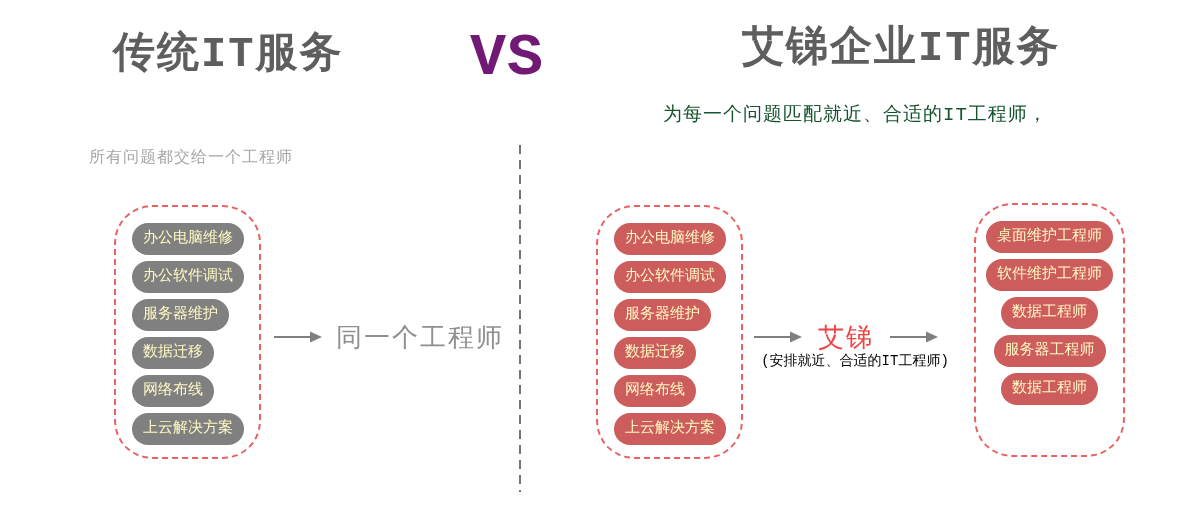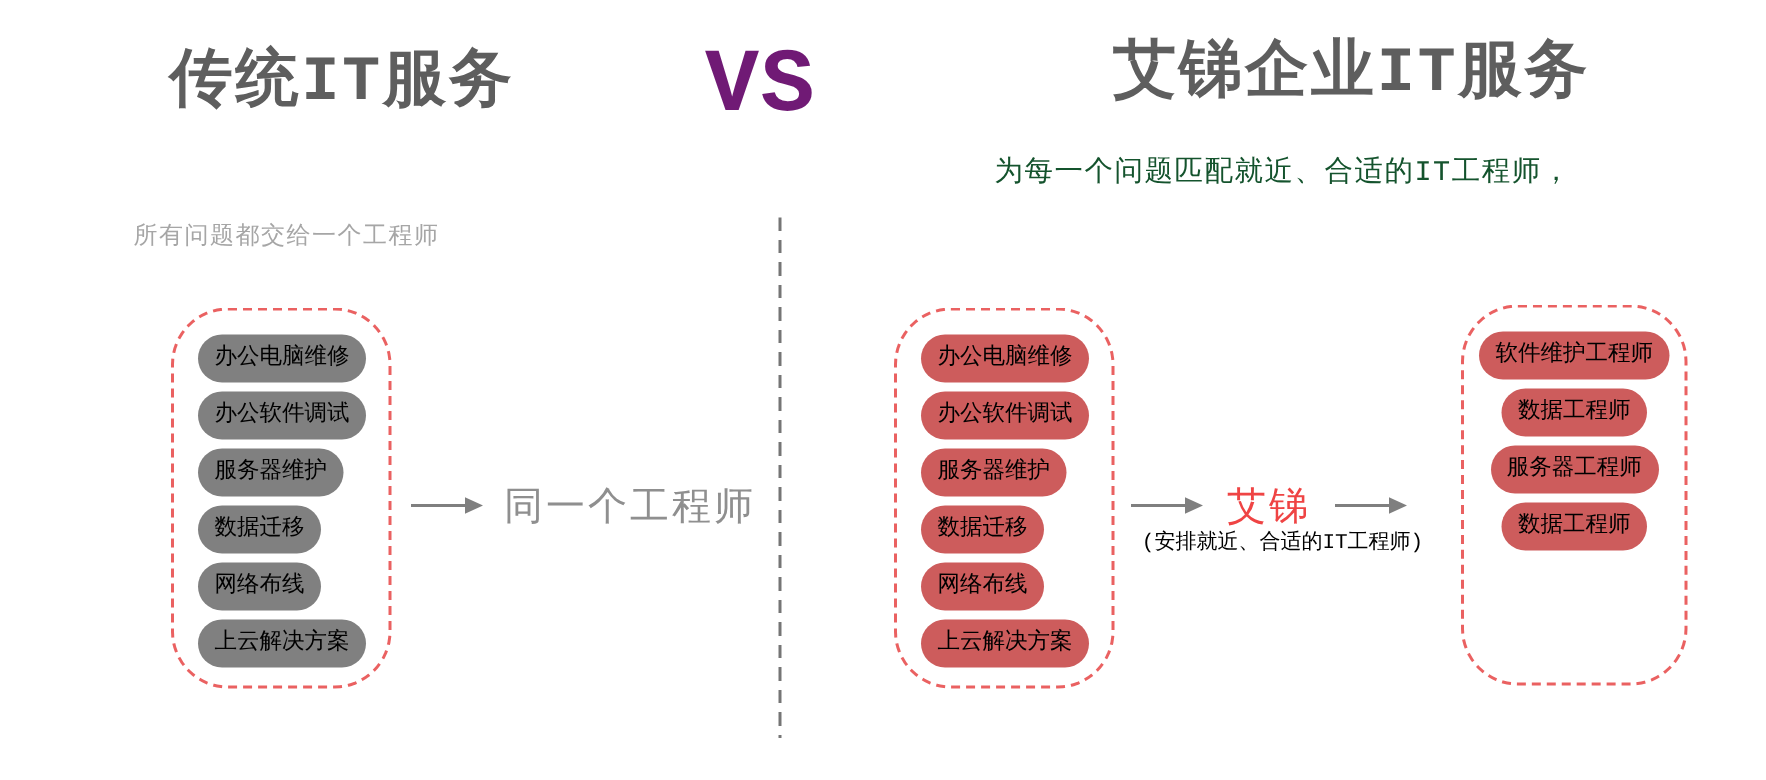--- a/index.html
+++ b/index.html
@@ -27,21 +27,21 @@
   }
   .group-box {
     position:absolute; box-sizing:border-box; width:147px; height:254px;
     border:2px dashed #ea6161; border-radius:38px;
     display:flex; flex-direction:column; gap:6px; padding:16px 0 0 16px;
   }
   #left-box { left:114px; top:205px; }
   #mid-box  { left:596px; top:205px; }
   #right-box{ left:974px; top:203px; width:151px; padding:16px 0 0 0; align-items:center; }
   .pill {
-    height:32px; line-height:32px; border-radius:16px; color:#000000;
+    height:32px; line-height:32px; border-radius:16px; color:#fef9c3;
     font-size:15px; padding:0 11px; white-space:nowrap; width:max-content;
   }
   .gray-pills .pill { background:#808080; }
   .red-pills  .pill { background:#cd5c5c; }
   .arrow { position:absolute; width:48px; height:14px; }
   #left-arrow { left:274px; top:330px; }
   #mid-arrow-1 { left:754px; top:330px; }
   #mid-arrow-2 { left:890px; top:330px; }
   #same-engineer-label {
     position:absolute; left:336px; top:320px; font-size:26px; color:#8f8f8f;
@@ -105,19 +105,20 @@
     <polygon points="36,1.5 48,7 36,12.5" fill="#7f7f7f"></polygon>
   </svg>
   <div id="aiti-label">艾锑</div>
   <svg class="arrow" id="mid-arrow-2" viewBox="0 0 48 14">
     <line x1="0" y1="7" x2="37" y2="7" stroke="#7f7f7f" stroke-width="2"></line>
     <polygon points="36,1.5 48,7 36,12.5" fill="#7f7f7f"></polygon>
   </svg>
   <div id="aiti-caption">(安排就近、合适的IT工程师)</div>
 
   <div class="group-box red-pills" id="right-box">
+      <div class="pill">桌面维护工程师</div>
       <div class="pill">软件维护工程师</div>
       <div class="pill">数据工程师</div>
       <div class="pill">服务器工程师</div>
       <div class="pill">数据工程师</div>
     </div>
 
 </div>
 
 </body></html>

